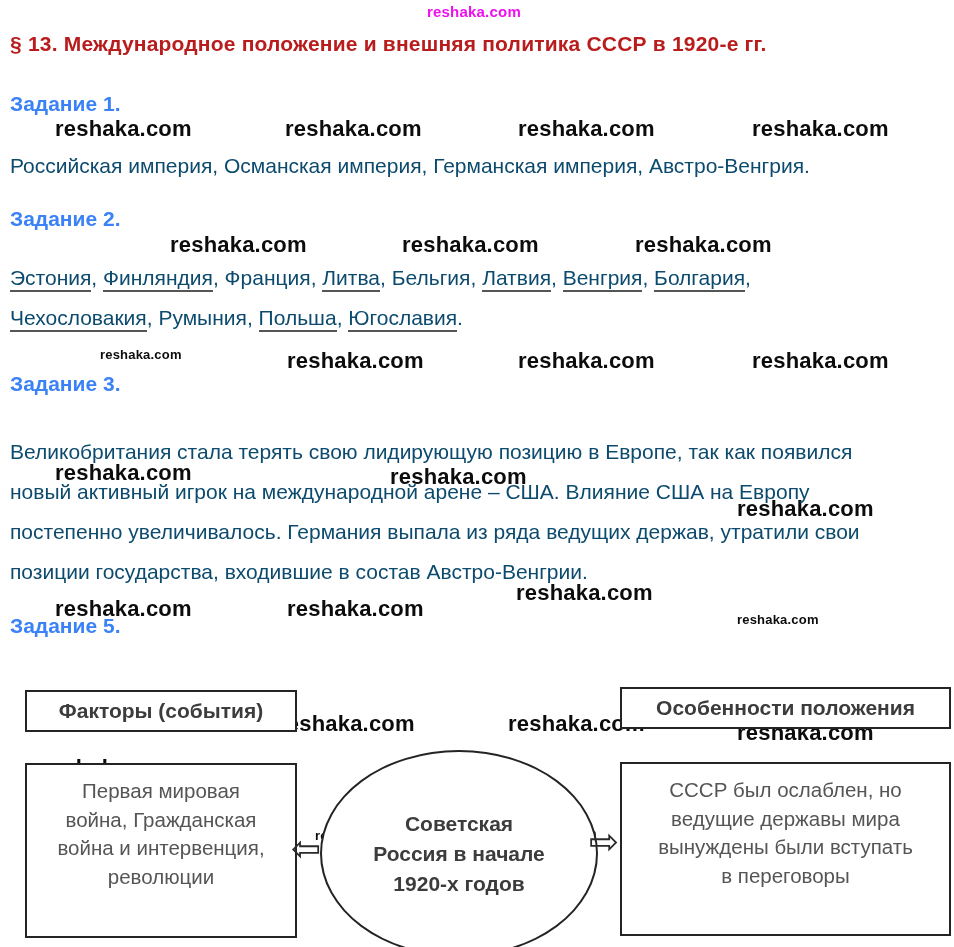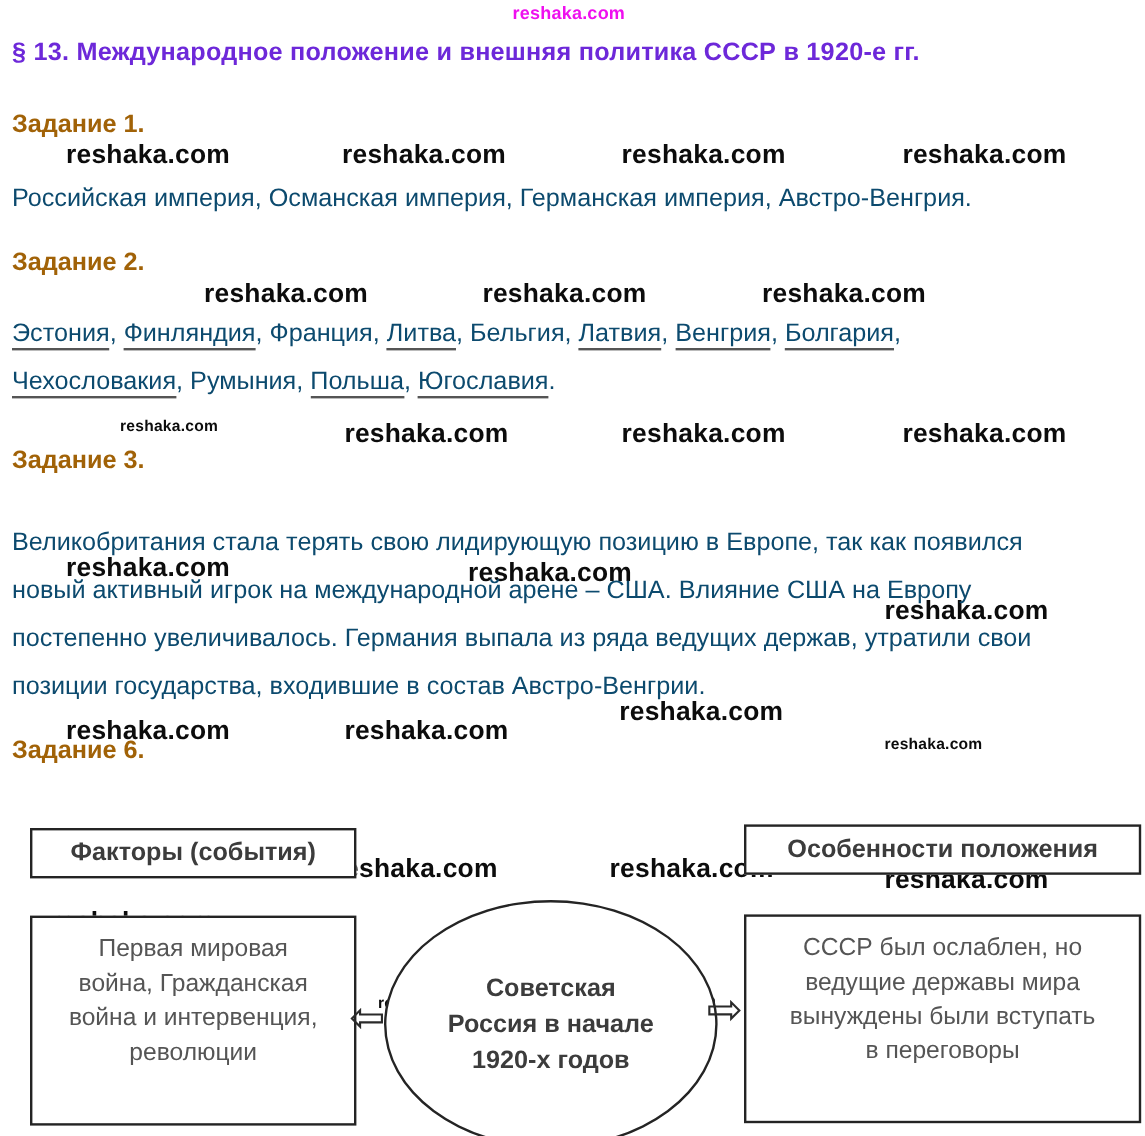--- a/index.html
+++ b/index.html
@@ -4,26 +4,26 @@
 <style>
   * { margin:0; padding:0; box-sizing:border-box; }
   html, body { background:#ffffff; }
   .page {
     position:relative; width:954px; height:947px; margin:0 auto;
     background:#ffffff; overflow:hidden;
     font-family:"Liberation Sans", sans-serif; color:#555555;border-radius:11px;
   }
   .title {
     position:absolute; left:10px; top:32px;
-    font-size:21px; font-weight:700; color:#6d28d9; letter-spacing:.2px;
+    font-size:21px; font-weight:700; color:#b91c1c; letter-spacing:.2px;
     white-space:nowrap;
   }
   .task-heading {
     position:absolute; left:10px;
-    font-size:21px; font-weight:700; color:#a16207; white-space:nowrap;
+    font-size:21px; font-weight:700; color:#3b82f6; white-space:nowrap;
   }
   .body-text {
     position:absolute; left:10px;
     font-size:21px; line-height:40px; color:#0c4a6e;
   }
   .u { border-bottom:2px solid #555555; padding-bottom:1px; }
   
   .wm {
     position:absolute; white-space:nowrap; color:#0c0c0c;
     font-size:22px; font-weight:600; letter-spacing:.2px;
@@ -101,21 +101,21 @@
 
   <h2 class="task-heading" style="top:92px;">Задание 1.</h2>
   <p class="body-text" style="top:146px; width:900px;">Российская империя, Османская империя, Германская империя, Австро-Венгрия.</p>
 
   <h2 class="task-heading" style="top:207px;">Задание 2.</h2>
   <p class="body-text" style="top:258px; width:860px;"><span class="u">Эстония</span>, <span class="u">Финляндия</span>, <span>Франция</span>, <span class="u">Литва</span>, <span>Бельгия</span>, <span class="u">Латвия</span>, <span class="u">Венгрия</span>, <span class="u">Болгария</span>, <span class="u">Чехословакия</span>, <span>Румыния</span>, <span class="u">Польша</span>, <span class="u">Югославия</span>.</p>
 
   <h2 class="task-heading" style="top:372px;">Задание 3.</h2>
   <p class="body-text" style="top:432px; width:895px;">Великобритания стала терять свою лидирующую позицию в Европе, так как появился новый активный игрок на международной арене – США. Влияние США на Европу постепенно увеличивалось. Германия выпала из ряда ведущих держав, утратили свои позиции государства, входившие в состав Австро-Венгрии.</p>
 
-  <h2 class="task-heading" style="top:614px;">Задание 6.</h2>
+  <h2 class="task-heading" style="top:614px;">Задание 5.</h2>
 
   <div class="hdr-box" style="left:620px; top:687px; width:331px; height:42px;">
     <span>Особенности положения</span>
   </div>
 
   <div class="hdr-box" style="left:25px; top:690px; width:272px; height:42px;">
     <span>Факторы (события)</span>
   </div>
 
   <div class="content-box" style="left:25px; top:763px; width:272px; height:175px;">

